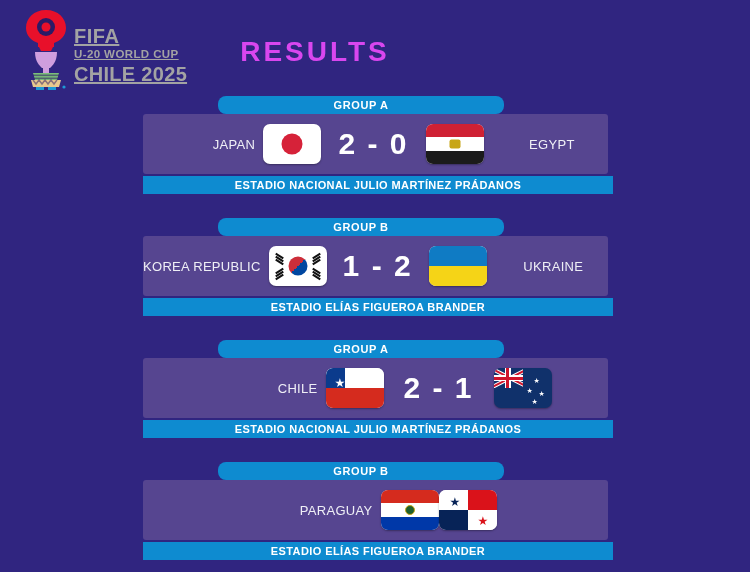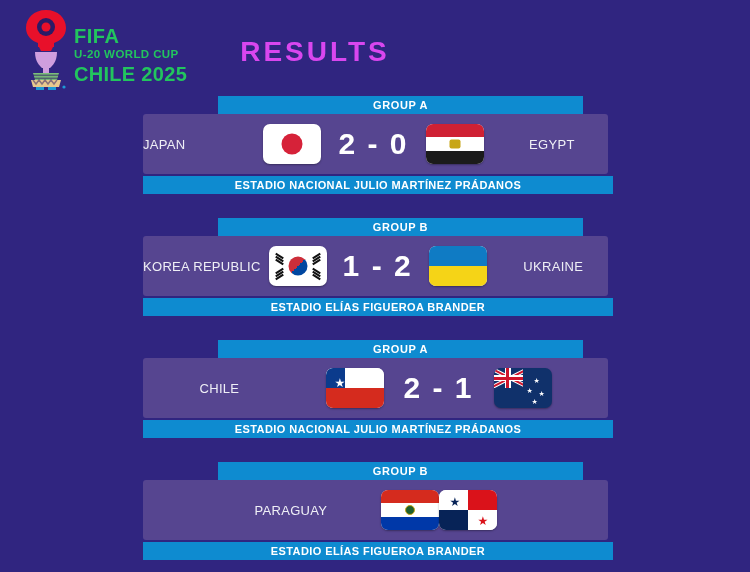--- a/index.html
+++ b/index.html
@@ -8,60 +8,60 @@
     background:#302580;
     font-family:"Liberation Sans", sans-serif;
     position:relative;
   }
 
   
   .header{position:absolute;left:0;top:0;width:750px;height:96px;}
 
   .logo-wrap{position:absolute;left:14px;top:6px;width:230px;height:86px;}
   .logo-mark{position:absolute;left:6px;top:2px;width:52px;height:82px;}
-  .logo-text{position:absolute;left:60px;top:20px;color:#22c55e;line-height:1;}
+  .logo-text{position:absolute;left:60px;top:20px;color:#a3a3a3;line-height:1;text-decoration:underline;}
   .logo-l1{font-size:20px;font-weight:bold;letter-spacing:.5px;}
   .logo-l2{font-size:11.5px;font-weight:bold;letter-spacing:.4px;margin-top:3px;}
   .logo-l3{font-size:20px;font-weight:bold;letter-spacing:.3px;margin-top:3px;}
 
   .page-title{
     position:absolute;left:0;top:36px;width:630px;
     text-align:center;color:#d946ef;
     font-size:28px;font-weight:bold;letter-spacing:3px;
   }
 
   
   .matches{position:absolute;left:0;top:96px;width:750px;}
   .match{position:relative;height:118px;margin-bottom:4px;}
 
   .group-bar{
-    position:absolute;left:218px;top:0;width:365px;height:18px;
+    position:absolute;left:218px;top:0;width:286px;height:18px;
     background:#0e8bd0;color:#ffffff;
     font-size:11px;font-weight:bold;letter-spacing:.6px;
-    display:flex;align-items:center;justify-content:center;
+    display:flex;align-items:center;justify-content:center;border-radius:8px;
   }
 
   .card{
     position:absolute;left:143px;top:18px;width:465px;height:60px;
     background:#564590;border-radius:3px;
     display:flex;align-items:center;justify-content:center;
   }
 
   .stadium-bar{
     position:absolute;left:143px;top:80px;width:470px;height:18px;
     background:#0e8bd0;color:#ffffff;
     font-size:11px;font-weight:bold;letter-spacing:.4px;
     display:flex;align-items:center;justify-content:center;
   }
 
   .team-name{
     color:#efeff6;font-size:13px;font-weight:normal;letter-spacing:.3px;
     white-space:nowrap;
   }
-  .team-home{text-align:left;width:118px;padding-right:8px;}
+  .team-home{text-align:right;width:118px;padding-right:8px;}
   .team-away{text-align:center;width:118px;padding-left:12px;}
 
   .score{
     color:#ffffff;font-size:30px;font-weight:bold;
     width:110px;text-align:center;letter-spacing:2px;
   }
   .score .dash{font-weight:bold;}
 
   
   .flag{

